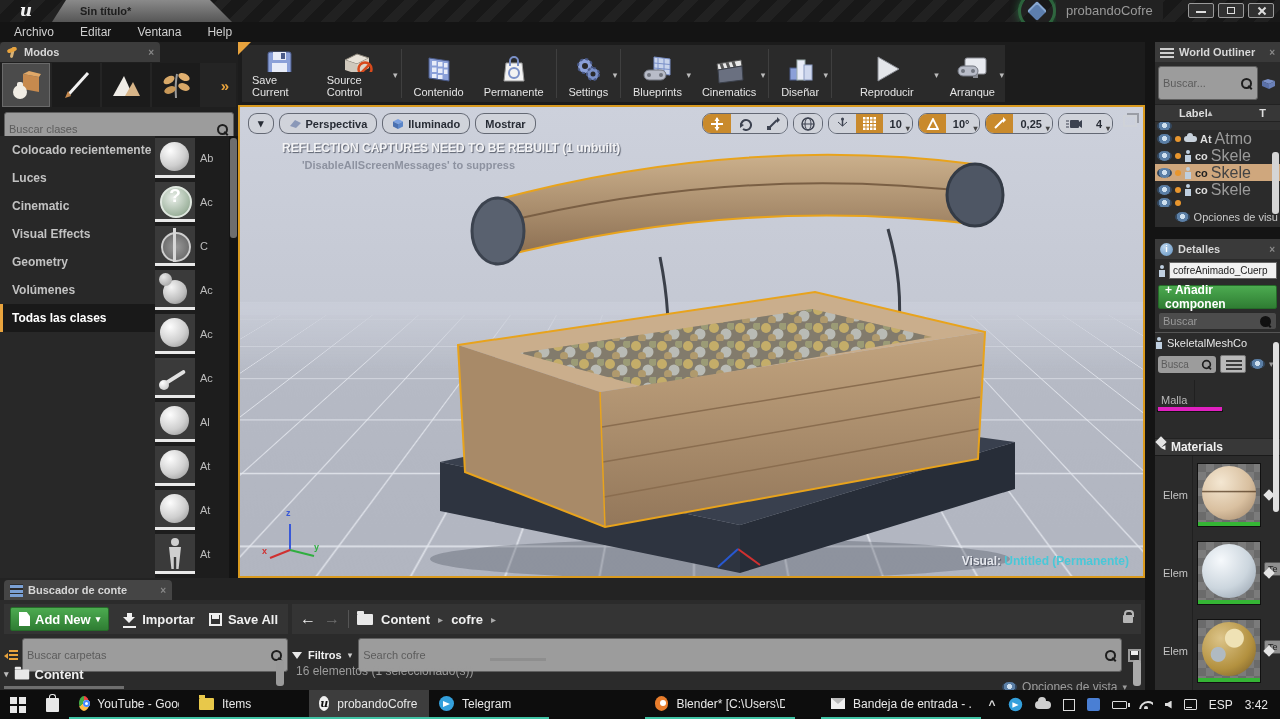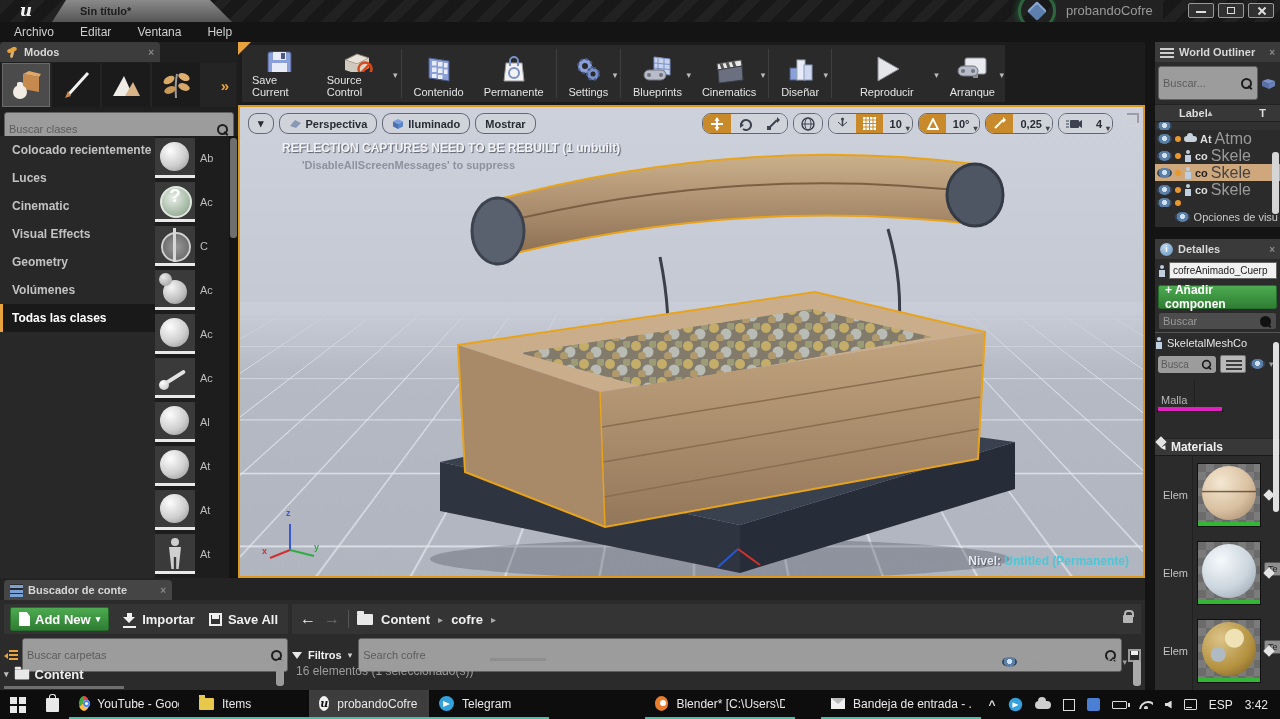--- a/index.html
+++ b/index.html
@@ -224,21 +224,21 @@
   .cb-search-left { position:absolute; left:4px; top:38px; width:284px; display:flex; gap:4px; align-items:center; }
   .collapse-ic { width:14px; height:12px; position:relative; flex:none; }
   .collapse-ic::before { content:""; position:absolute; right:0; top:1px; width:9px; height:2px; background:#e8a33d;
     box-shadow:0 4px 0 #e8a33d, 0 8px 0 #e8a33d; }
   .collapse-ic::after { content:""; position:absolute; left:0; top:4px; border-top:3px solid transparent; border-bottom:3px solid transparent; border-right:4px solid #e8a33d; }
   .cb-filter { position:absolute; left:292px; top:38px; width:849px; display:flex; gap:6px; align-items:center; }
   .funnel { width:0; height:0; border-left:5px solid transparent; border-right:5px solid transparent; border-top:7px solid #e8e8e8; }
   .cb-tree { position:absolute; left:4px; top:62px; width:270px; height:24px; display:flex; align-items:center; gap:5px;
     color:#f0f0f0; font-weight:bold; font-size:13px; }
   .cb-status { position:absolute; left:296px; top:64px; color:#9c9c9c; font-size:12px; }
-  .cb-viewopts { position:absolute; right:18px; top:55px; display:flex; align-items:center; gap:5px; color:#9c9c9c; font-size:12px; }
+  .cb-viewopts { position:absolute; right:18px; top:80px; display:flex; align-items:center; gap:5px; color:#9c9c9c; font-size:12px; }
   .vscroll-l { position:absolute; left:276px; top:60px; width:8px; height:26px; background:#9a9a9a; border-radius:3px; }
   .hscroll-l { position:absolute; left:4px; top:86px; width:120px; height:3px; background:#6e6e6e; }
   .hscroll-m { position:absolute; left:490px; top:58px; width:56px; height:3px; background:#8e8e8e; }
   .vscroll-r { position:absolute; right:4px; top:60px; width:8px; height:26px; background:#aaa; border-radius:3px; }
 
   
   .taskbar { position:absolute; left:0; top:690px; width:1280px; height:29px; background:#0d0d0d;
     display:flex; align-items:stretch; color:#e8e8e8; font-size:12px; }
   .tk { display:flex; align-items:center; gap:8px; padding:0 10px; position:relative; }
   .tk.app { width:120px; border-bottom:2px solid #40c4a5; }
@@ -730,21 +730,21 @@
       <line x1="28" y1="38" x2="28" y2="12" stroke="#3858d8" stroke-width="2"></line>
       <line x1="28" y1="38" x2="52" y2="44" stroke="#2fae3f" stroke-width="2"></line>
       <line x1="28" y1="38" x2="8" y2="46" stroke="#d03030" stroke-width="2"></line>
     </svg>
     <span class="lbl" style="left:24px; top:-4px; color:#3858d8;">z</span>
     <span class="lbl" style="left:52px; top:30px; color:#2fae3f;">y</span>
     <span class="lbl" style="left:0px; top:34px; color:#d03030;">x</span>
   </div>
 
   <div class="vp-level">
-    <span class="k">Nivel:</span>
+    <span class="k">Visual:</span>
     <span class="v">Untitled (Permanente)</span>
   </div>
 </div>
 
 <div class="right-gap"></div>
 <div class="right-panel">
 
   <div class="pan-header">
     <div class="icon-list"></div>
     <span>World Outliner</span>

